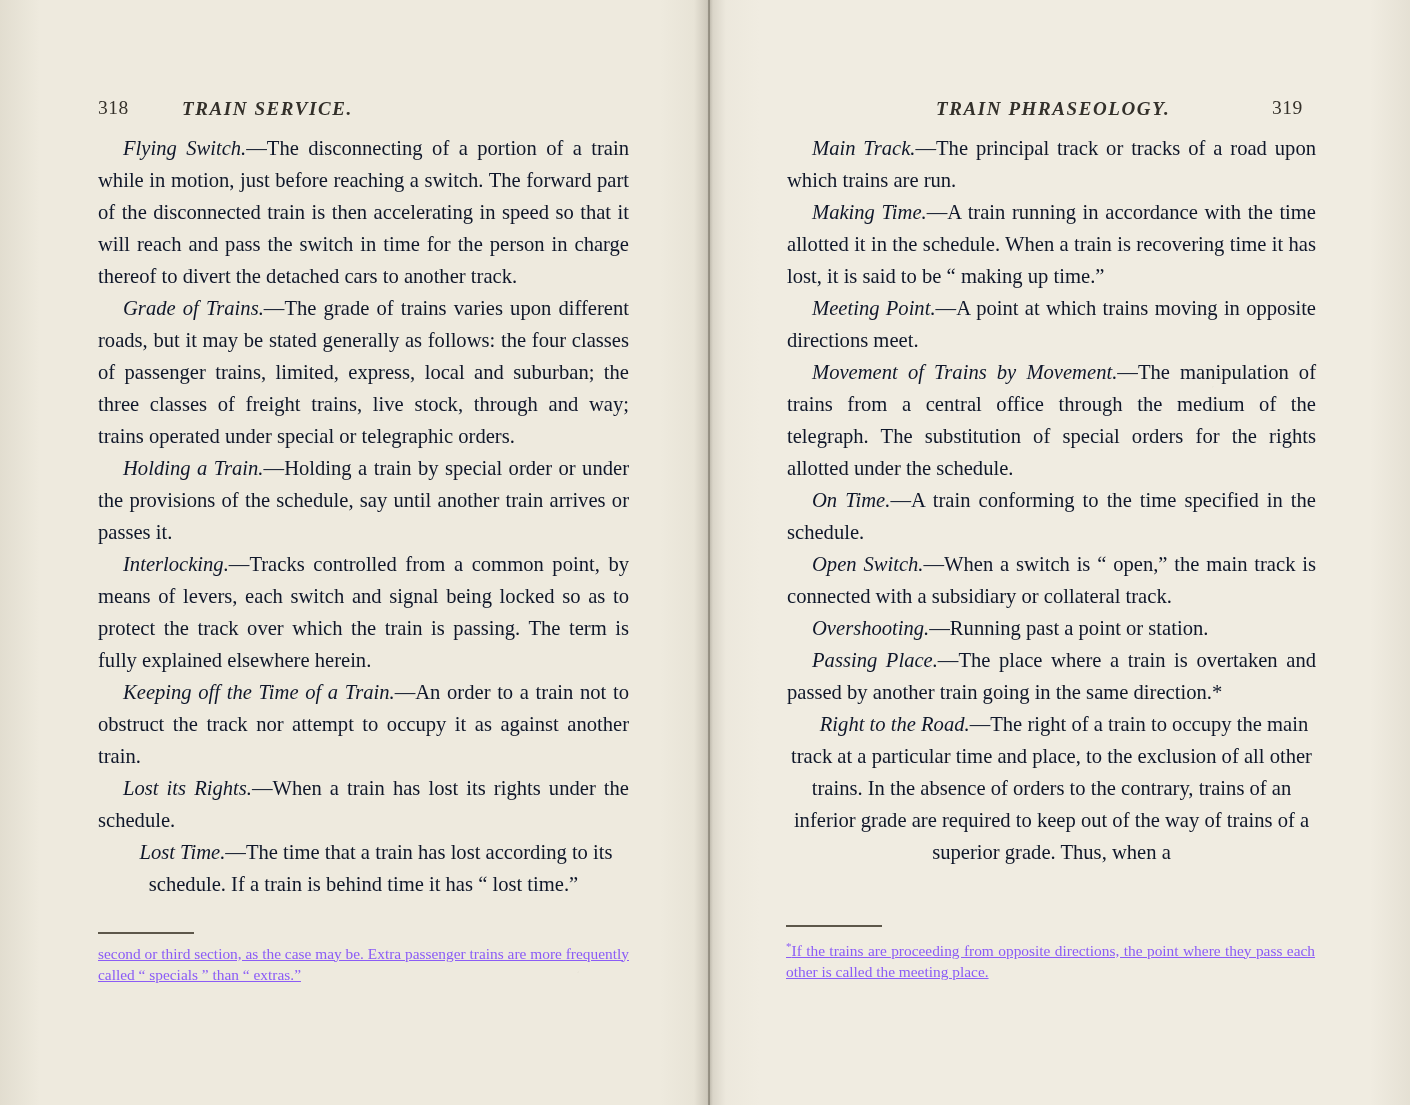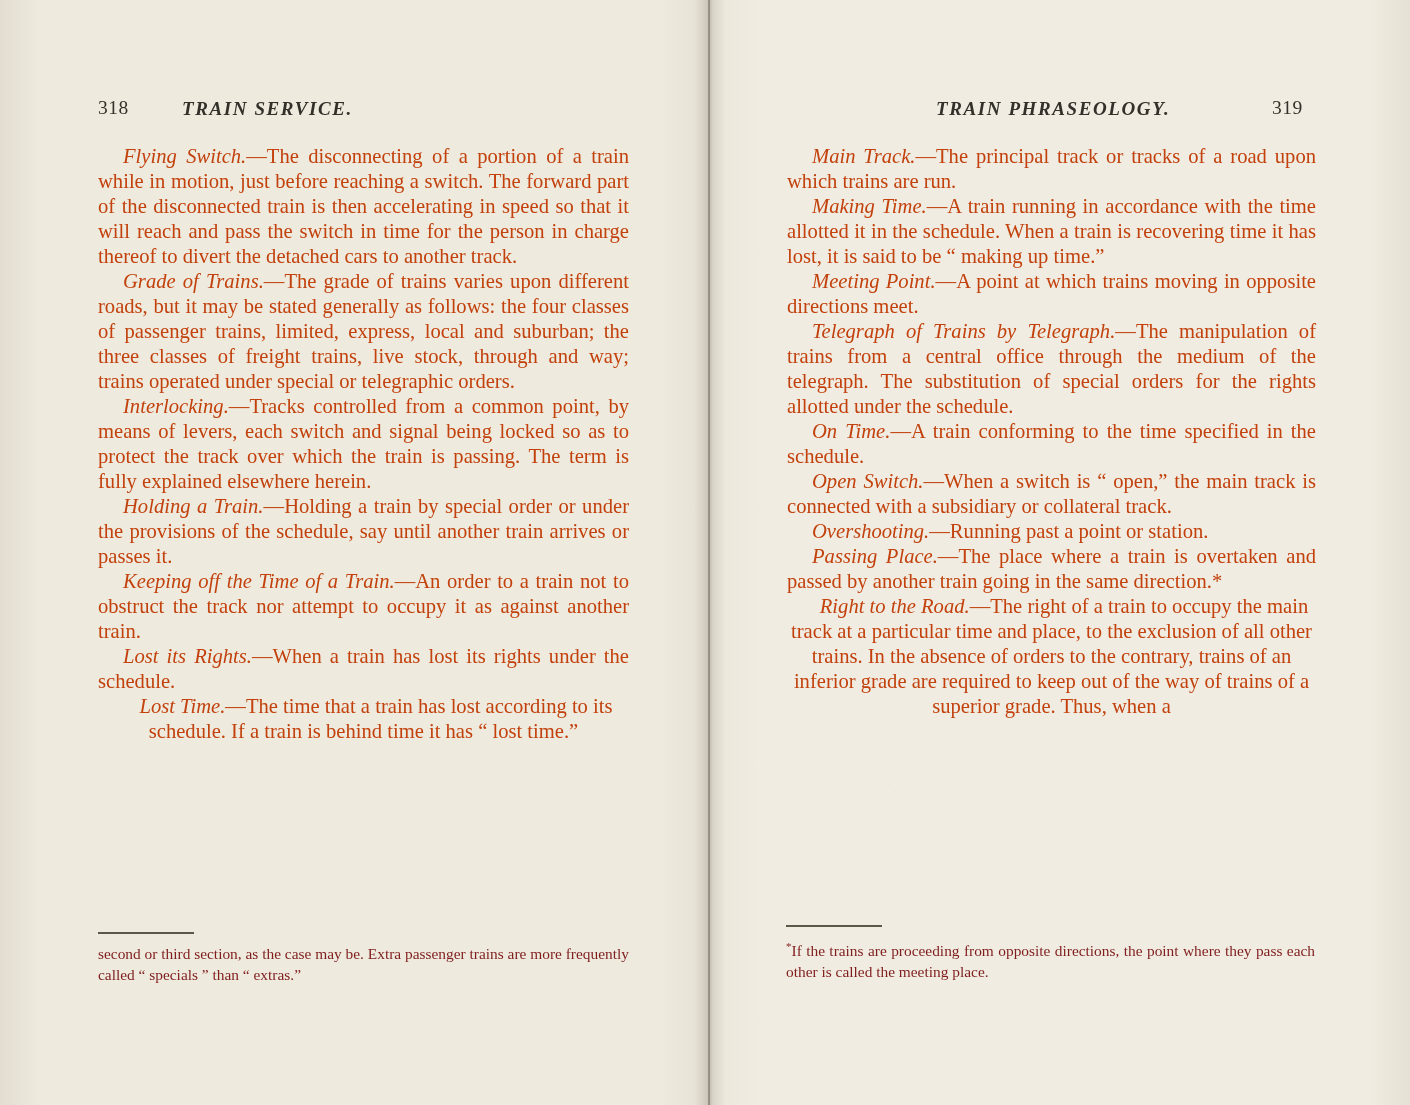--- a/index.html
+++ b/index.html
@@ -110,26 +110,26 @@
     letter-spacing: 1.6px;
     color: #33302a;
     white-space: nowrap;
   }
   .page-left .running-title  { left: 182px; }
   .page-right .running-title { left: 230px; }
 
   
   .column {
     position: absolute;
-    top: 144px;
+    top: 132px;
     font-size: 20.6px;
-    line-height: 25px;
+    line-height: 32px;
     text-align: justify;
     text-justify: inter-word;
-    color: #c2410c;
+    color: #0f172a;
     -webkit-font-smoothing: antialiased;
   }
   .page-left .column  { left: 98px;  width: 531px; }
   .page-right .column { left: 81px;  width: 529px; }
 
   .entry {
     margin: 0;
     text-indent: 25px;
     text-align: justify;
   }
@@ -137,21 +137,22 @@
   .entry .term {
     font-style: italic;
   }
 
   
   .footnote-block {
     position: absolute;
     font-size: 15.4px;
     line-height: 21.5px;
     text-align: justify;
-    color: #7f1d1d;
+    color: #8b5cf6;
+    text-decoration: underline;
   }
   .page-left .footnote-block  { left: 98px;  width: 531px; top: 932px; }
   .page-right .footnote-block { left: 80px;  width: 529px; top: 925px; }
 
   .footnote-rule {
     width: 96px;
     height: 1.6px;
     background: #5d574a;
     margin-bottom: 9px;
   }
@@ -190,24 +191,24 @@
     </div>
 
     <div class="column">
       <p class="entry">
         <span class="term">Flying Switch.</span><span>—</span><span>The disconnecting of a portion of a train while in motion, just before reaching a switch.  The forward part of the disconnected train is then accelerating in speed so that it will reach and pass the switch in time for the person in charge thereof to divert the detached cars to another track.</span>
       </p>
       <p class="entry">
         <span class="term">Grade of Trains.</span><span>—</span><span>The grade of trains varies upon different roads, but it may be stated generally as follows: the four classes of passenger trains, limited, express, local and suburban; the three classes of freight trains, live stock, through and way; trains operated under special or telegraphic orders.</span>
       </p>
       <p class="entry">
+        <span class="term">Holding a Train.</span><span>—</span><span>Holding a train by special order or under the provisions of the schedule, say until another train arrives or passes it.</span>
+      </p>
+      <p class="entry">
         <span class="term">Interlocking.</span><span>—</span><span>Tracks controlled from a common point, by means of levers, each switch and signal being locked so as to protect the track over which the train is passing.  The term is fully explained elsewhere herein.</span>
-      </p>
-      <p class="entry">
-        <span class="term">Holding a Train.</span><span>—</span><span>Holding a train by special order or under the provisions of the schedule, say until another train arrives or passes it.</span>
       </p>
       <p class="entry">
         <span class="term">Keeping off the Time of a Train.</span><span>—</span><span>An order to a train not to obstruct the track nor attempt to occupy it as against another train.</span>
       </p>
       <p class="entry">
         <span class="term">Lost its Rights.</span><span>—</span><span>When a train has lost its rights under the schedule.</span>
       </p>
       <p class="entry">
         <span class="term">Lost Time.</span><span>—</span><span>The time that a train has lost according to its schedule.   If a train is behind time it has “ lost time.”</span>
       </p>
@@ -229,21 +230,21 @@
       <p class="entry">
         <span class="term">Main Track.</span><span>—</span><span>The principal track or tracks of a road upon which trains are run.</span>
       </p>
       <p class="entry">
         <span class="term">Making Time.</span><span>—</span><span>A train running in accordance with the time allotted it in the schedule.  When a train is recovering time it has lost, it is said to be “ making up time.”</span>
       </p>
       <p class="entry">
         <span class="term">Meeting Point.</span><span>—</span><span>A point at which trains moving in opposite directions meet.</span>
       </p>
       <p class="entry">
-        <span class="term">Telegraph of Trains by Telegraph.</span><span>—</span><span>The manipulation of trains from a central office through the medium of the telegraph.  The substitution of special orders for the rights allotted under the schedule.</span>
+        <span class="term">Movement of Trains by Movement.</span><span>—</span><span>The manipulation of trains from a central office through the medium of the telegraph.  The substitution of special orders for the rights allotted under the schedule.</span>
       </p>
       <p class="entry">
         <span class="term">On Time.</span><span>—</span><span>A train conforming to the time specified in the schedule.</span>
       </p>
       <p class="entry">
         <span class="term">Open Switch.</span><span>—</span><span>When a switch is “ open,” the main track is connected with a subsidiary or collateral track.</span>
       </p>
       <p class="entry">
         <span class="term">Overshooting.</span><span>—</span><span>Running past a point or station.</span>
       </p>

